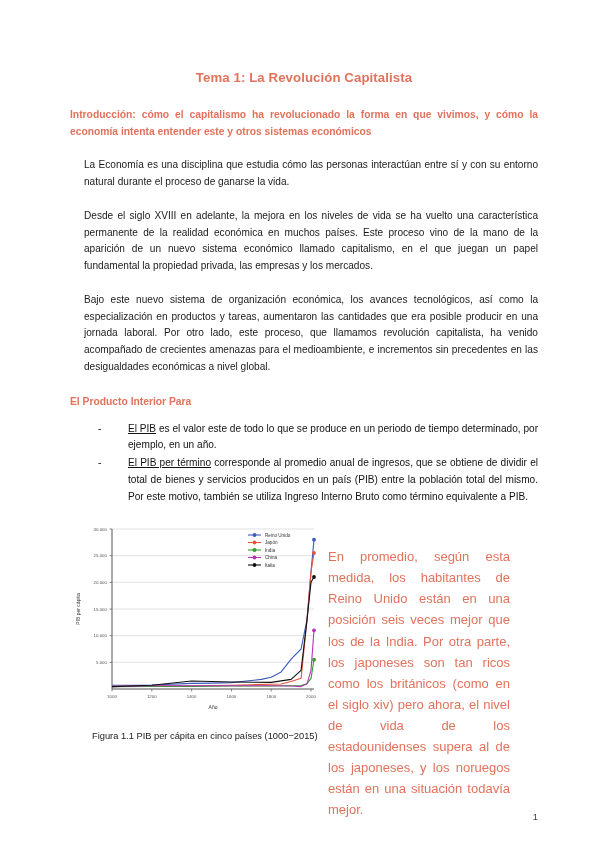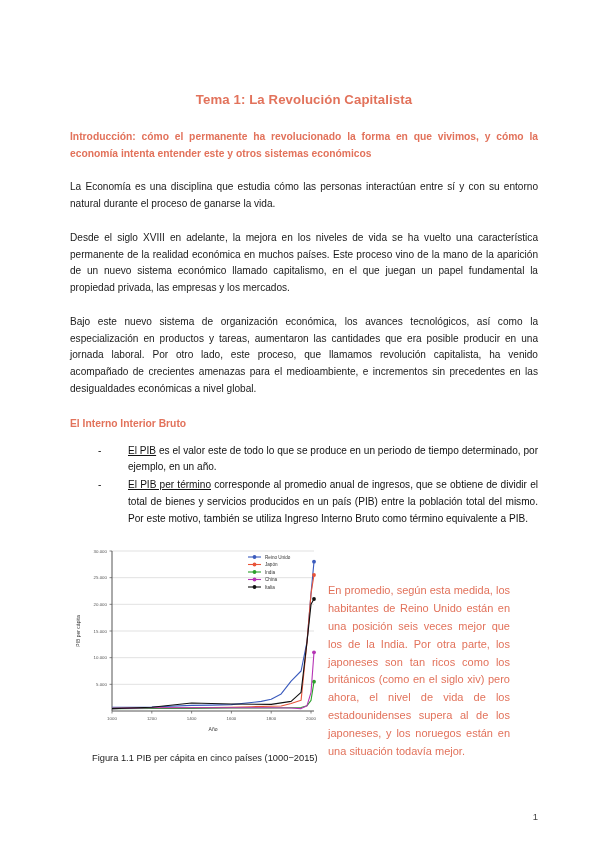--- a/index.html
+++ b/index.html
@@ -10,21 +10,21 @@
     background: #ffffff;
     font-family: "Liberation Sans", sans-serif;
     color: #111111;
     position: relative;
     overflow: hidden;
   }
   .page {
     position: absolute;
     left: 0; top: 0;
     width: 600px; height: 848px;
-    padding: 80px 62px 30px 70px;
+    padding: 58px 62px 30px 70px;
   }
   .doc-title {
     text-align: center;
     color: #e2725b;
     font-size: 13.2px;
     font-weight: bold;
     letter-spacing: 0.1px;
     margin: 12px 0 0 0;
   }
   .intro-heading {
@@ -32,21 +32,21 @@
     font-size: 10.3px;
     font-weight: bold;
     line-height: 1.62;
     text-align: justify;
     margin: 22px 0 0 0;
   }
   p.body {
     font-size: 10.1px;
     line-height: 1.66;
     text-align: justify;
-    margin: 17px 0 0 0;
+    margin: 17px 0 0 14px;
     color: #1a1a1a;
   }
   .section-heading {
     color: #e2725b;
     font-size: 10.3px;
     font-weight: bold;
     margin: 20px 0 0 0;
   }
   ul.dashlist {
     list-style: none;
@@ -75,24 +75,24 @@
   }
   .chart-box {
     position: absolute;
     left: 0; top: 0;
     width: 252px;
     height: 196px;
   }
   .annotation {
     position: absolute;
     left: 258px;
-    top: 39px;
+    top: 25px;
     width: 182px;
     color: #e2725b;
-    font-size: 11px;
+    font-size: 13px;
     line-height: 1.62;
     text-align: justify;
   }
   .caption {
     margin-top: 10px;
     margin-left: 22px;
     font-size: 9.3px;
     color: #1a1a1a;
   }
   .page-number {
@@ -107,27 +107,27 @@
   .tick-text { font-size: 4.4px; fill: #555; font-family: "Liberation Sans", sans-serif; }
   .axis-title { font-size: 5px; fill: #333; font-family: "Liberation Sans", sans-serif; }
 </style>
 </head>
 <body>
 
 <div class="page">
 
   <h1 class="doc-title">Tema 1: La Revolución Capitalista</h1>
 
-  <div class="intro-heading">Introducción: cómo el permanente ha revolucionado la forma en que vivimos, y cómo la economía intenta entender este y otros sistemas económicos</div>
+  <div class="intro-heading">Introducción: cómo el capitalismo ha revolucionado la forma en que vivimos, y cómo la economía intenta entender este y otros sistemas económicos</div>
 
   <p class="body">La Economía es una disciplina que estudia cómo las personas interactúan entre sí y con su entorno natural durante el proceso de ganarse la vida.</p>
   <p class="body">Desde el siglo XVIII en adelante, la mejora en los niveles de vida se ha vuelto una característica permanente de la realidad económica en muchos países. Este proceso vino de la mano de la aparición de un nuevo sistema económico llamado capitalismo, en el que juegan un papel fundamental la propiedad privada, las empresas y los mercados.</p>
   <p class="body">Bajo este nuevo sistema de organización económica, los avances tecnológicos, así como la especialización en productos y tareas, aumentaron las cantidades que era posible producir en una jornada laboral. Por otro lado, este proceso, que llamamos revolución capitalista, ha venido acompañado de crecientes amenazas para el medioambiente, e incrementos sin precedentes en las desigualdades económicas a nivel global.</p>
 
-  <div class="section-heading">El Interno Interior Bruto</div>
+  <div class="section-heading">El Producto Interior Para</div>
 
 
   <ul class="dashlist">
     <li>
       <span class="dash">-</span>
       <span class="u">El PIB</span><span> es el valor este de todo lo que se produce en un periodo de tiempo determinado, por ejemplo, en un año.</span>
     </li>
     <li>
       <span class="dash">-</span>
       <span class="u">El PIB per término</span><span> corresponde al promedio anual de ingresos, que se obtiene de dividir el total de bienes y servicios producidos en un país (PIB) entre la población total del mismo. Por este motivo, también se utiliza Ingreso Interno Bruto como término equivalente a PIB.</span>

